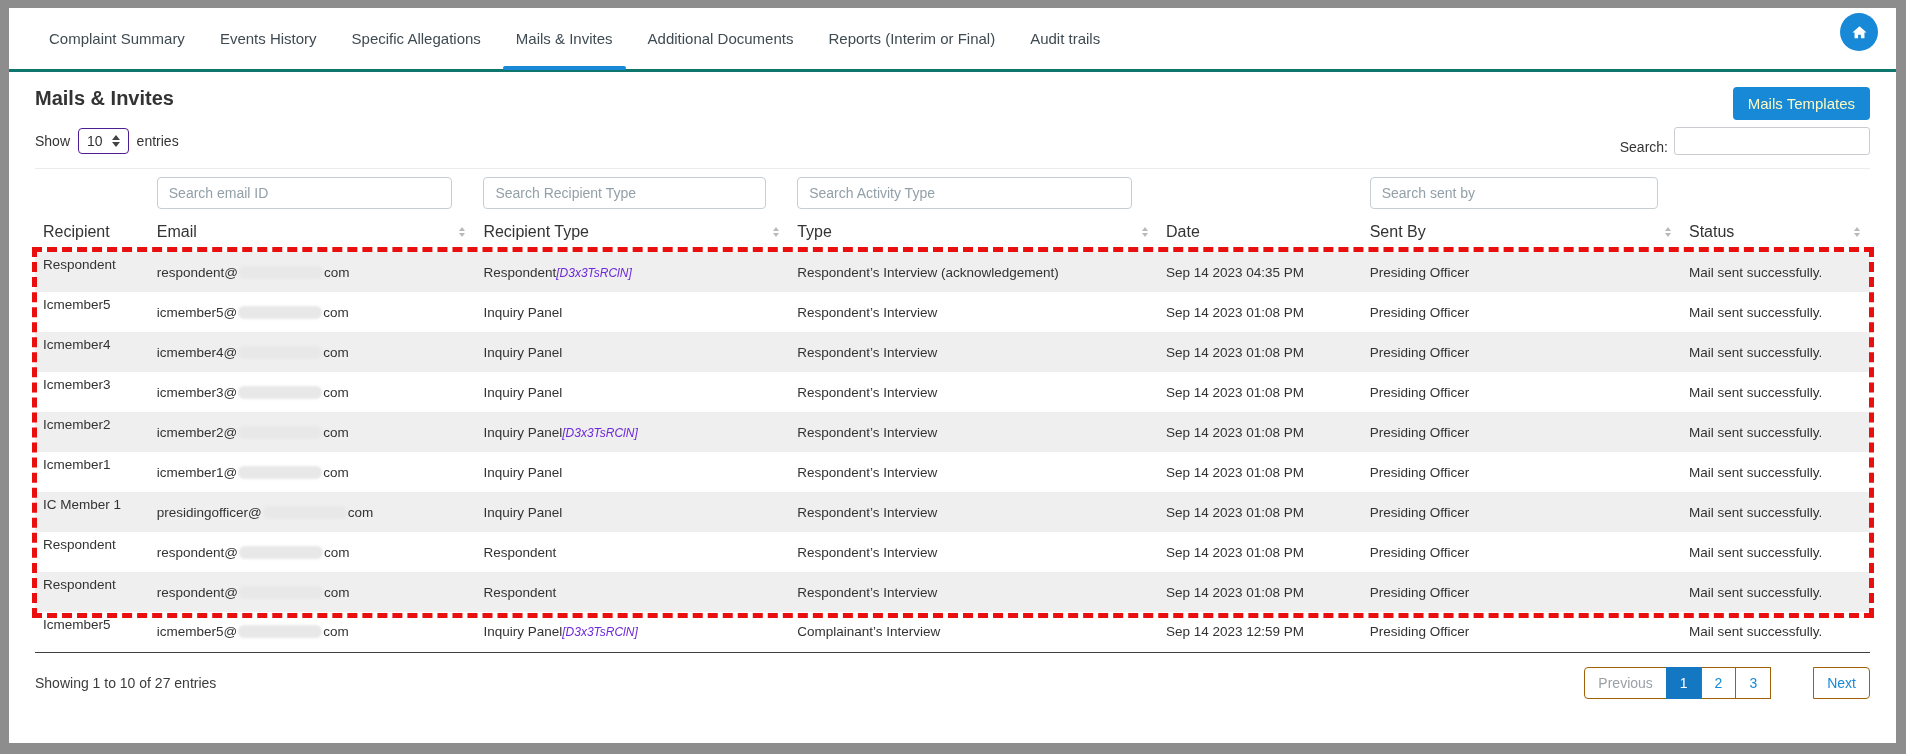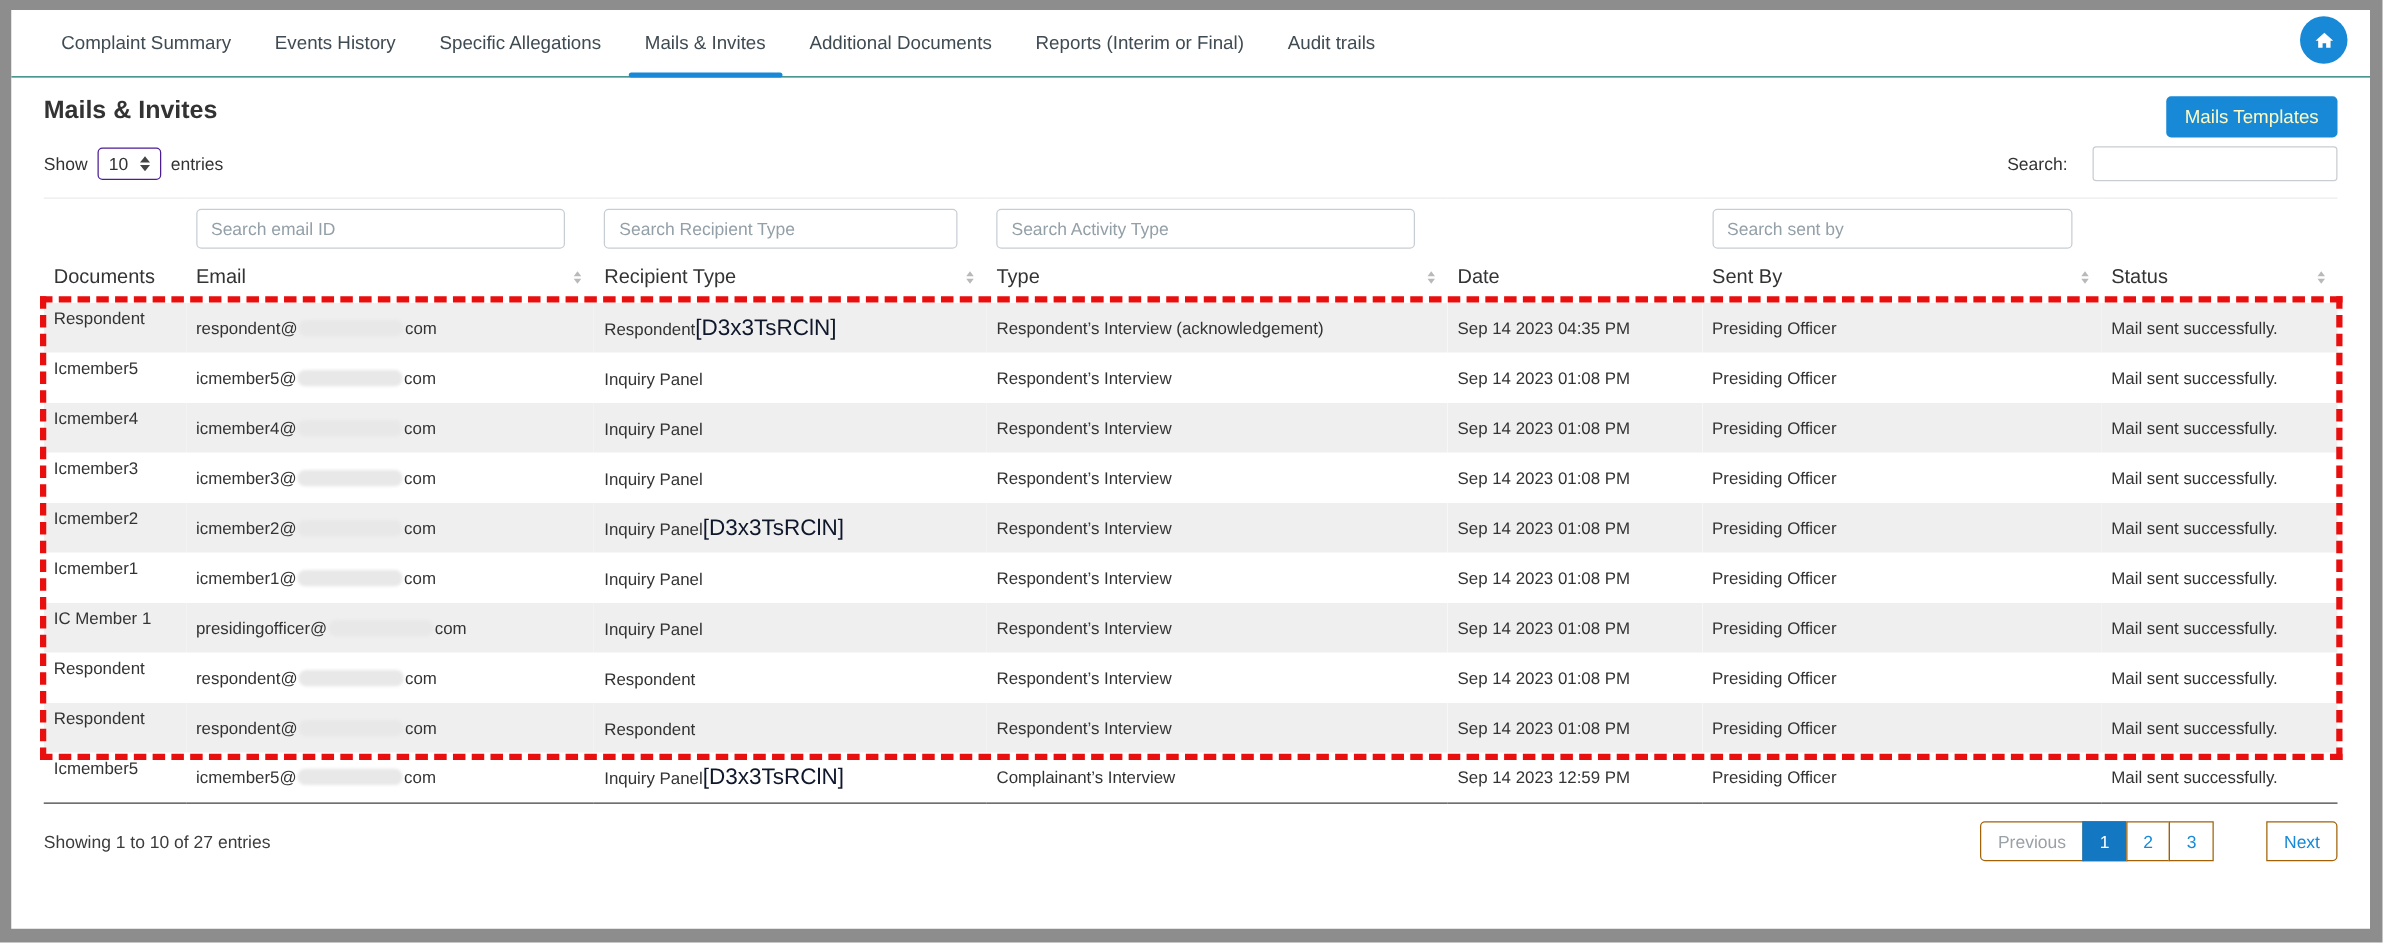--- a/index.html
+++ b/index.html
@@ -12,22 +12,22 @@
   .page {
     width:100%; height:100%;
     background:#ffffff;
     overflow:hidden;
     position:relative;
   }
 
   
   .tabbar {
     position:relative;
-    height:54px;
-    border-bottom:1px solid #0f766e;
+    height:64px;
+    border-bottom:3px solid #0f766e;
     display:flex;
     align-items:stretch;
     padding-left:26px;
   }
   .tab {
     position:relative;
     padding:0 14px;
     margin-right:7px;
     display:flex;
     align-items:center;
@@ -75,21 +75,21 @@
   }
   .show-entries { display:flex; align-items:center; gap:8px; font-size:14px; color:#333; }
   .show-select {
     display:flex; align-items:center; gap:9px;
     border:1px solid #4c1d95; border-radius:4px;
     padding:4px 8px; cursor:pointer; font-size:14px; color:#333;
   }
   .sel-arrows { display:flex; flex-direction:column; gap:2px; }
   .tri-up   { width:0; height:0; border-left:4px solid transparent; border-right:4px solid transparent; border-bottom:5px solid #444; }
   .tri-down { width:0; height:0; border-left:4px solid transparent; border-right:4px solid transparent; border-top:5px solid #444; }
-  .search-box { display:flex; align-items:center; gap:20px; font-size:14px; color:#333; }
+  .search-box { display:flex; align-items:flex-end; gap:6px; font-size:14px; color:#333; }
   .search-input {
     width:196px; height:28px;
     border:1px solid #c9cdd1; border-radius:3px;
     padding:0 8px; font-family:inherit; font-size:14px;
   }
 
   
   .table-area { margin:13px 26px 0 26px; position:relative; }
   table {
     width:100%;
@@ -124,21 +124,21 @@
   tbody td:first-child { vertical-align:top; padding-top:5px; }
   tbody tr:nth-child(odd) { background:#efefef; }
   .redact {
     display:inline-block;
     width:84px; height:13px;
     background:#e8e8e8;
     border-radius:6px;
     margin:0 1px -2px 1px;
     filter:blur(1.2px);
   }
-  .watermark { color:#0f172a; font-size:18px; }
+  .watermark { color:#6d28d9; font-size:12px;font-style:italic; }
   .red-box {
     position:absolute;
     left:-3px; right:-4px;
     top:79px; height:371px;
     border:5px dashed #e90f0f;
     pointer-events:none;
     z-index:2;
   }
 
   
@@ -226,21 +226,21 @@
           <td><input class="filter-input" type="text" placeholder="Search email ID" style=""></td>
           <td><input class="filter-input" type="text" placeholder="Search Recipient Type" style=""></td>
           <td><input class="filter-input" type="text" placeholder="Search Activity Type" style=""></td>
           <td></td>
           <td><input class="filter-input" type="text" placeholder="Search sent by" style=""></td>
           <td></td>
         </tr>
         <tr>
           <th>
               <div class="th-inner">
-                <span>Documents</span>
+                <span>Recipient</span>
               </div>
             </th>
           <th>
               <div class="th-inner">
                 <span>Email</span>
                 <span class="sort-icon">
                   <span class="s-up"></span>
                   <span class="s-down"></span>
                 </span>
               </div>

